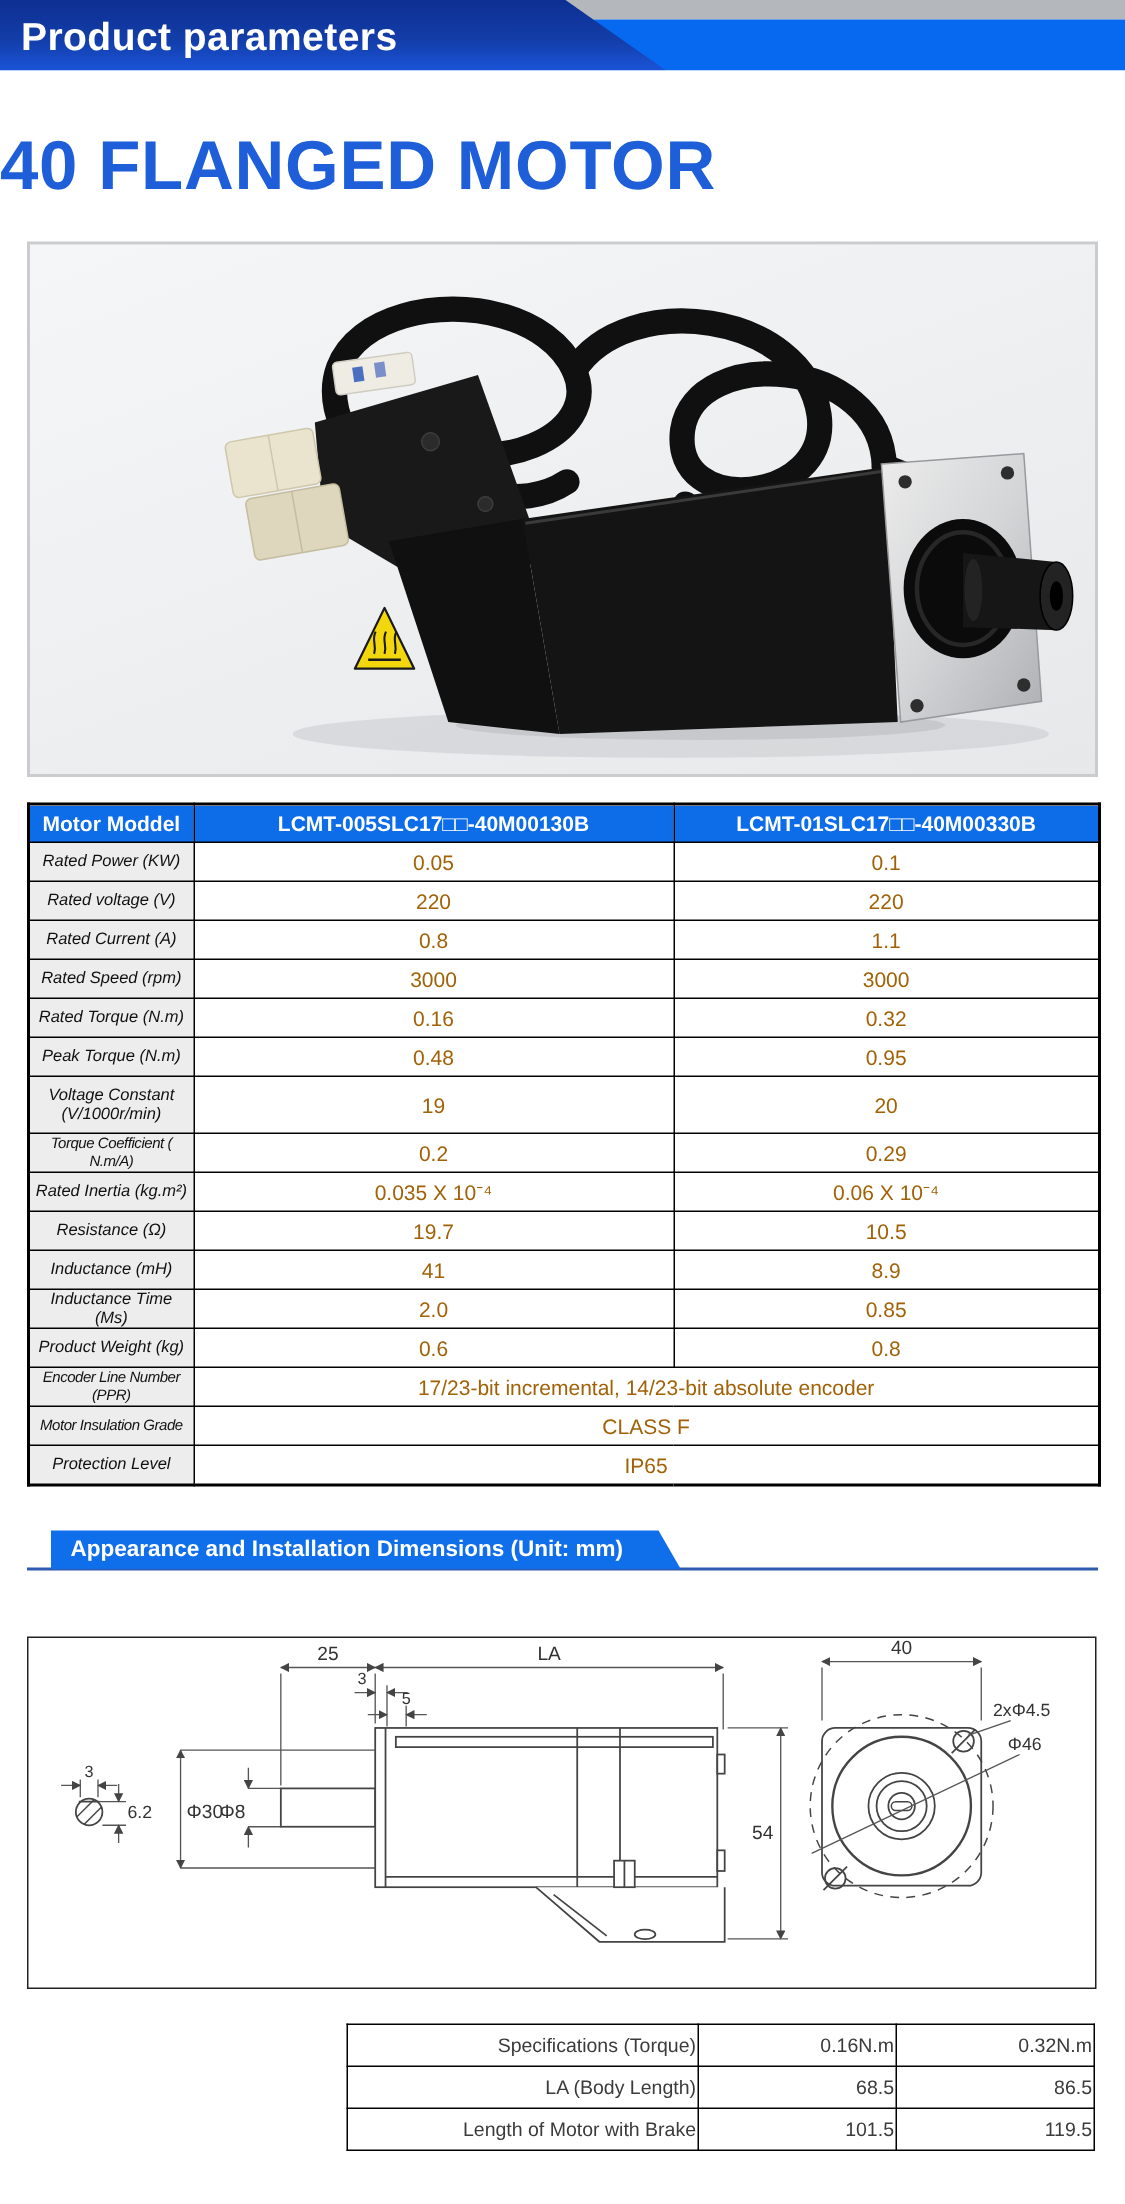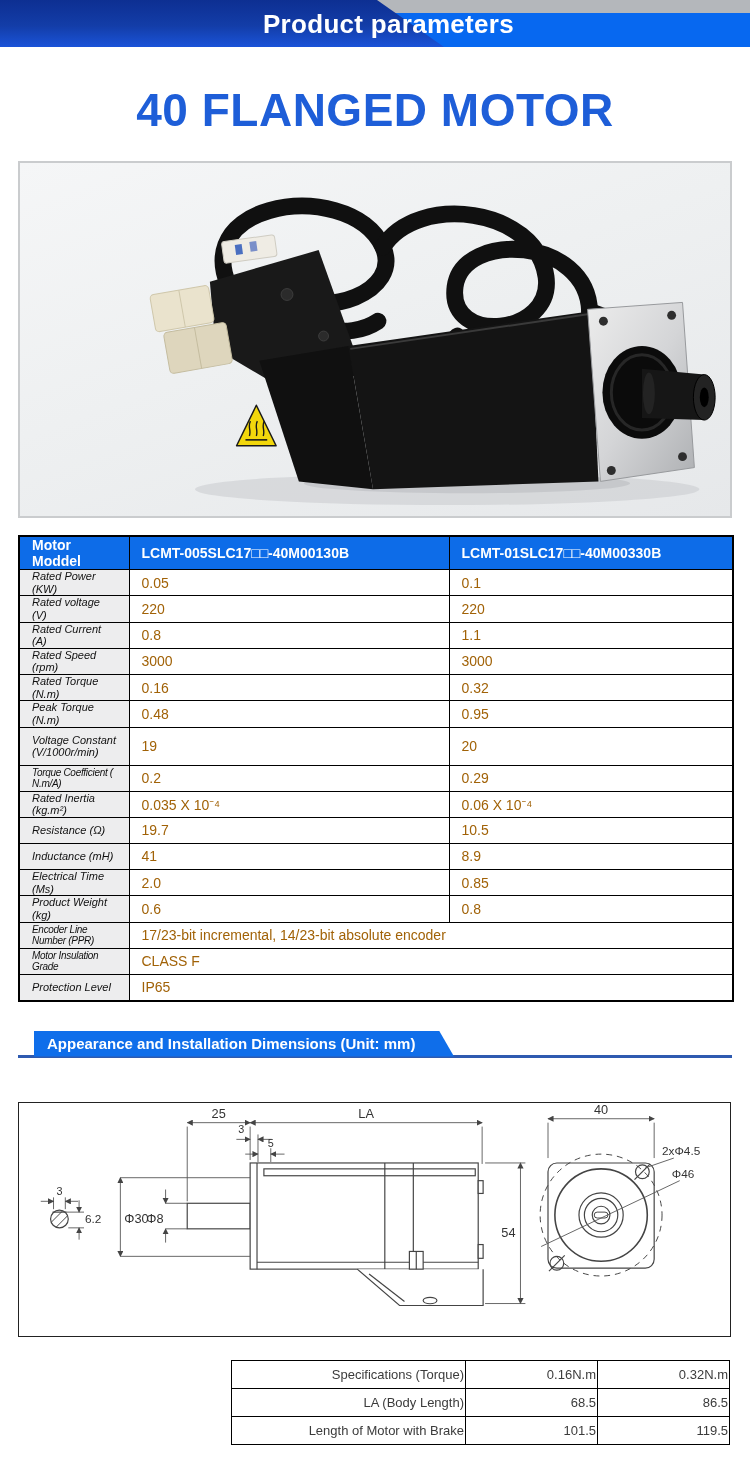--- a/index.html
+++ b/index.html
@@ -5,35 +5,35 @@
   html,body{margin:0;padding:0;background:#fff;}
   body{width:750px;font-family:"Liberation Sans",sans-serif;-webkit-font-smoothing:antialiased;}
 
   
   .top-banner{position:relative;width:750px;height:47px;overflow:hidden;}
   .top-banner .gray-strip{position:absolute;top:0;left:0;width:100%;height:13px;background:#b4b7bb;}
   .top-banner .blue-strip{position:absolute;top:13px;left:0;width:100%;height:34px;background:#0768f0;}
   .top-banner .navy-wedge{position:absolute;top:0;left:0;width:100%;height:47px;
       background:linear-gradient(180deg,#0d2f92 0%,#133da8 55%,#1a53d8 100%);
       clip-path:polygon(0 0,377px 0,444px 47px,0 47px);}
-  .top-banner h1{position:relative;margin:0;padding:9px 0 0 27px;color:#fff;
-      font-size:26px;font-weight:700;letter-spacing:.3px;text-align:center;}
-
-  
-  .page-title{margin:36px 0 24px 0;text-align:center;color:#1e5ed8;
+  .top-banner h1{position:relative;margin:0;padding:9px 0 0 14px;color:#fff;
+      font-size:26px;font-weight:700;letter-spacing:.3px;}
+
+  
+  .page-title{margin:36px 0 24px 0;text-align:left;color:#1e5ed8;
       font-size:46px;font-weight:700;letter-spacing:.5px;}
 
   
   .photo-box{margin:0 18px;width:710px;height:353px;border:2px solid #caccce;
       background:linear-gradient(160deg,#f5f6f7 0%,#eef0f1 45%,#e6e8ea 100%);overflow:hidden;}
 
   
   table.spec{border-collapse:collapse;table-layout:fixed;width:714px;margin:17px 18px 0 18px;
       border:2px solid #000;}
-  table.spec th,table.spec td{border:1px solid #000;text-align:left;vertical-align:middle;padding:0 12px;overflow:hidden;}
+  table.spec th,table.spec td{border:1px solid #000;text-align:center;vertical-align:middle;padding:0 2px;overflow:hidden;}
   table.spec thead th{background:#0d6ce8;color:#fff;font-size:14px;font-weight:700;height:24px;}
   table.spec td.lbl{background:#ededee;font-size:11px;line-height:1.15;height:25px;color:#111;font-style:italic;}
   table.spec td.lbl.tight{font-size:10px;letter-spacing:-.3px;}
   table.spec td.val{background:#fff;font-size:14px;color:#a16207;}
   table.spec tr.tall td{height:37px;}
 
   
   .section-wrap{position:relative;margin:29px 18px 0 18px;height:27px;}
   .section-underline{position:absolute;left:0;right:0;bottom:0;height:2.5px;background:#2e5ab0;}
   .section-banner{position:absolute;left:16px;top:0;width:420px;height:26px;background:#0f6eea;
@@ -187,21 +187,21 @@
       <td class="lbl">Resistance (Ω)</td>
       <td class="val">19.7</td>
       <td class="val">10.5</td>
     </tr>
     <tr>
       <td class="lbl">Inductance (mH)</td>
       <td class="val">41</td>
       <td class="val">8.9</td>
     </tr>
     <tr>
-      <td class="lbl">Electrical Time (Ms)</td>
+      <td class="lbl">Inductance Time (Ms)</td>
       <td class="val">2.0</td>
       <td class="val">0.85</td>
     </tr>
     <tr>
       <td class="lbl">Product Weight (kg)</td>
       <td class="val">0.6</td>
       <td class="val">0.8</td>
     </tr>
     <tr>
       <td class="lbl tight">Encoder Line Number (PPR)</td>

